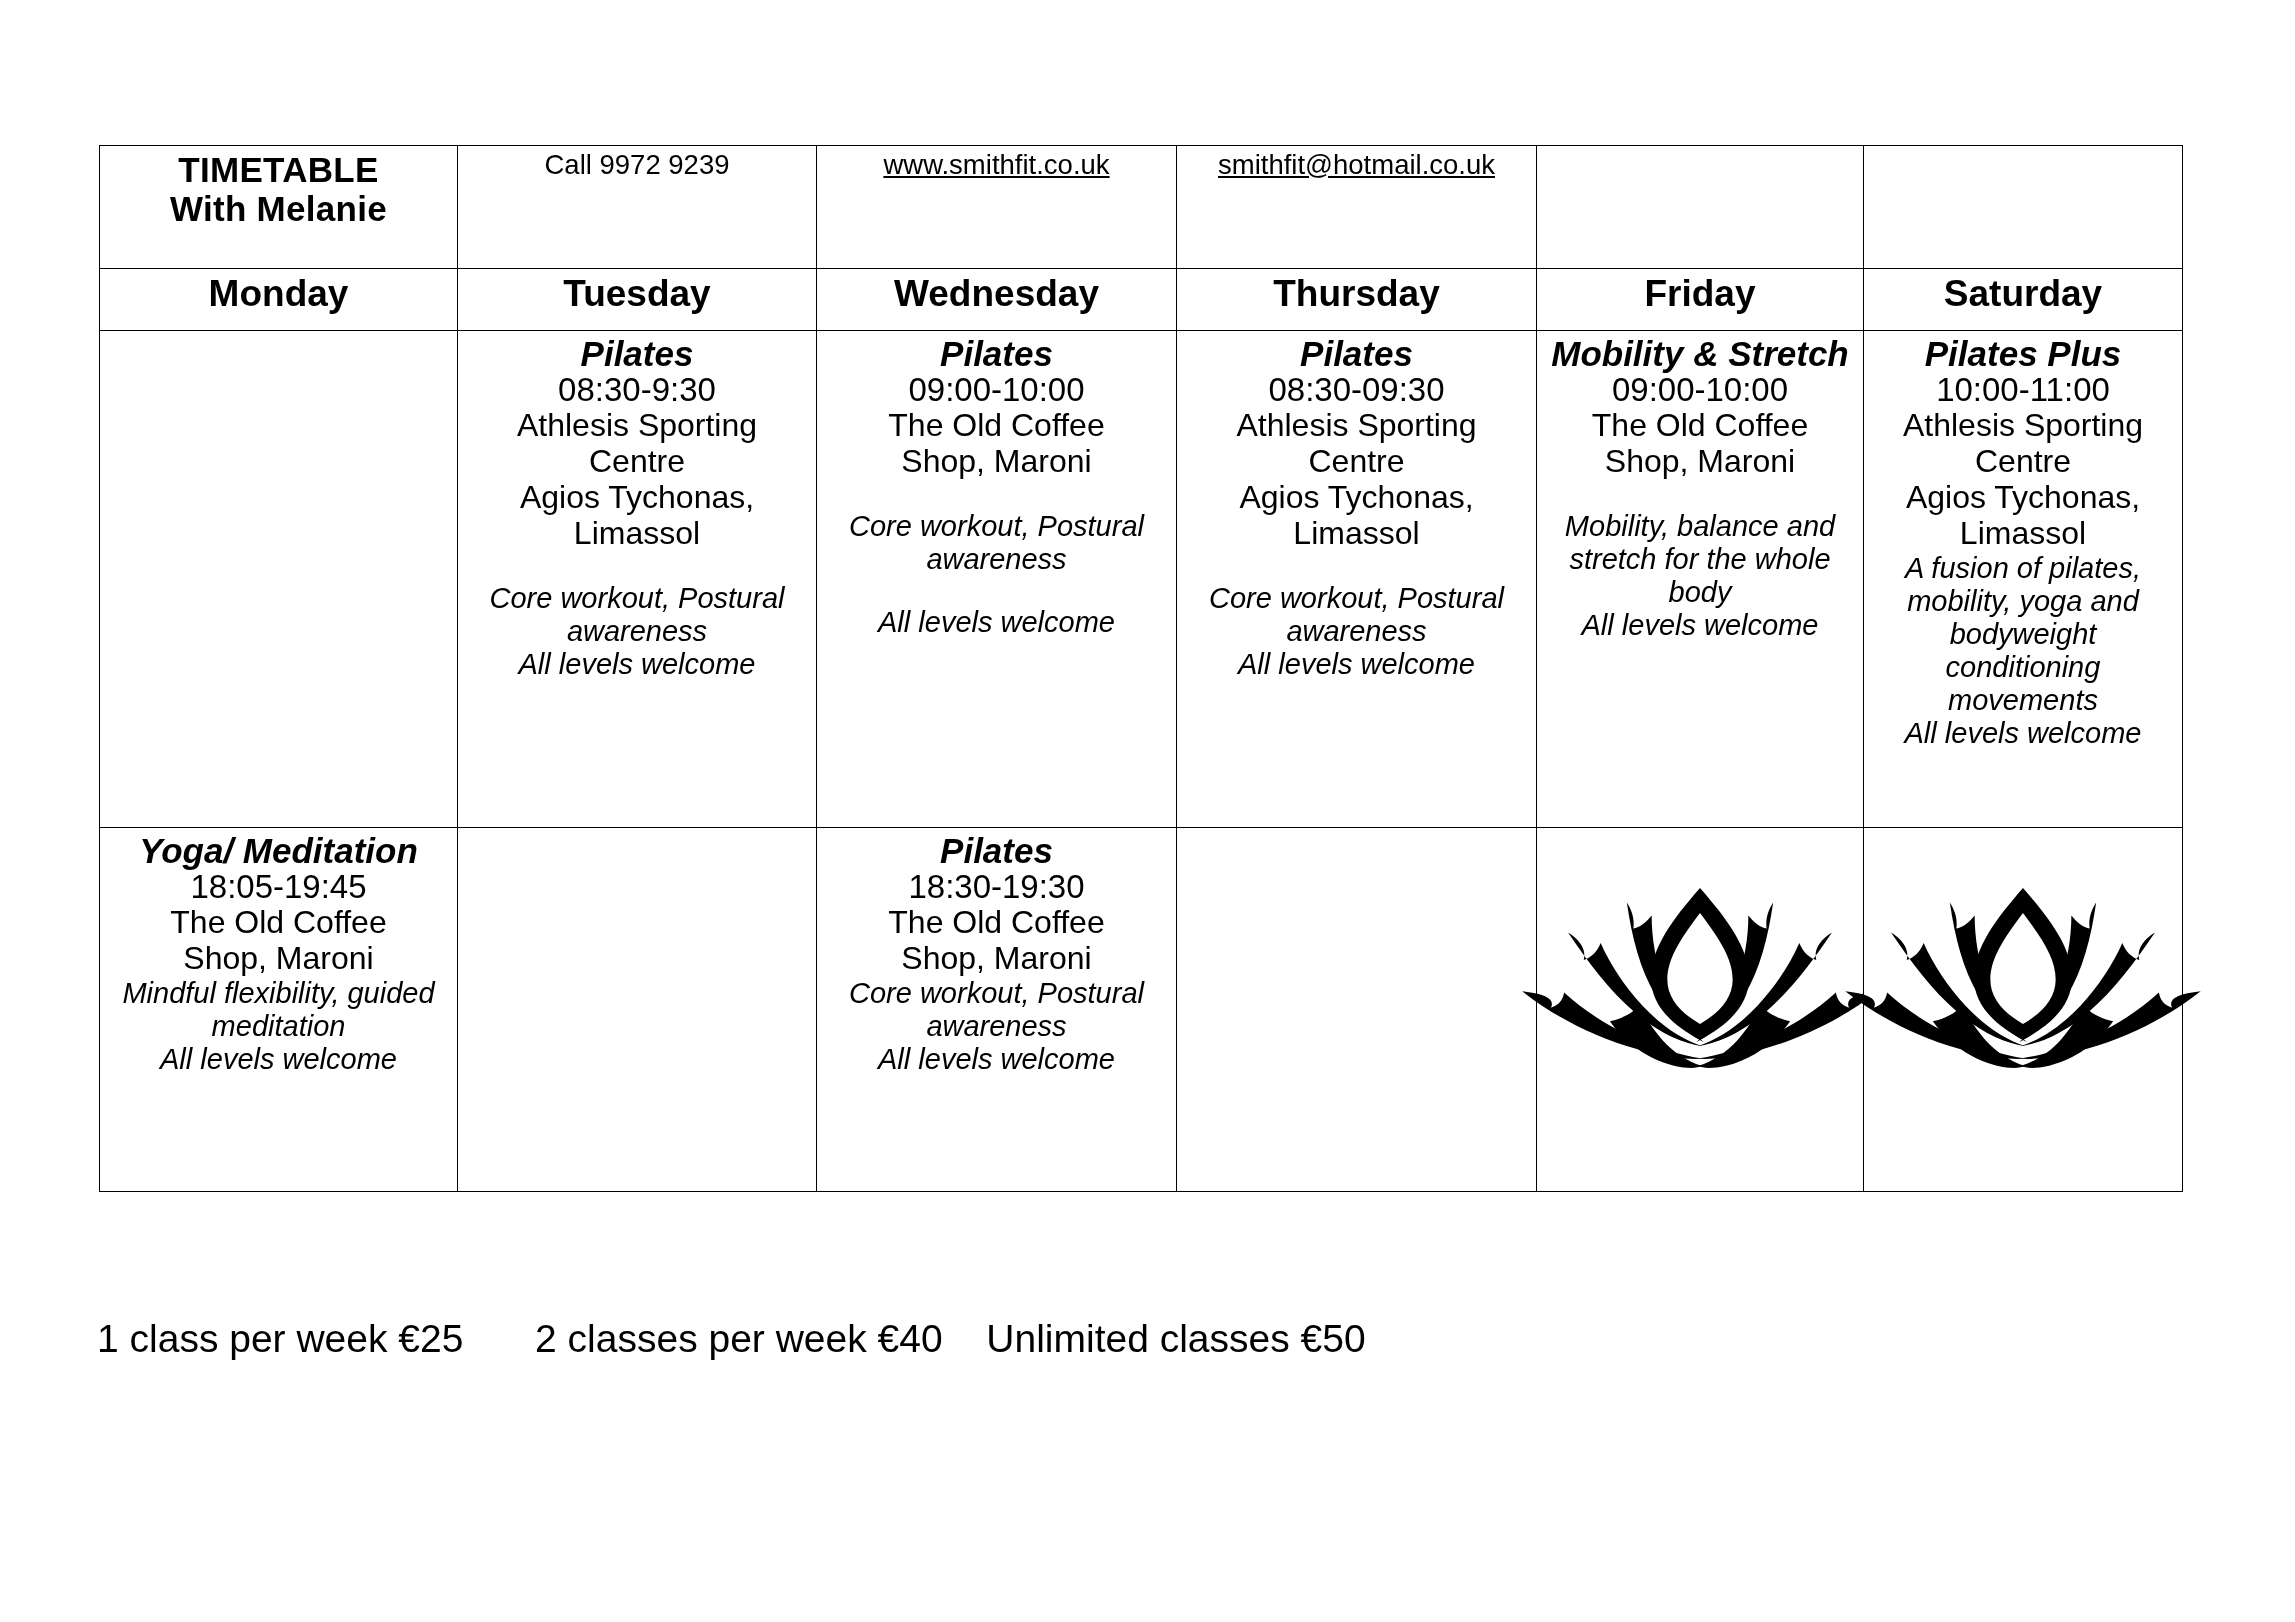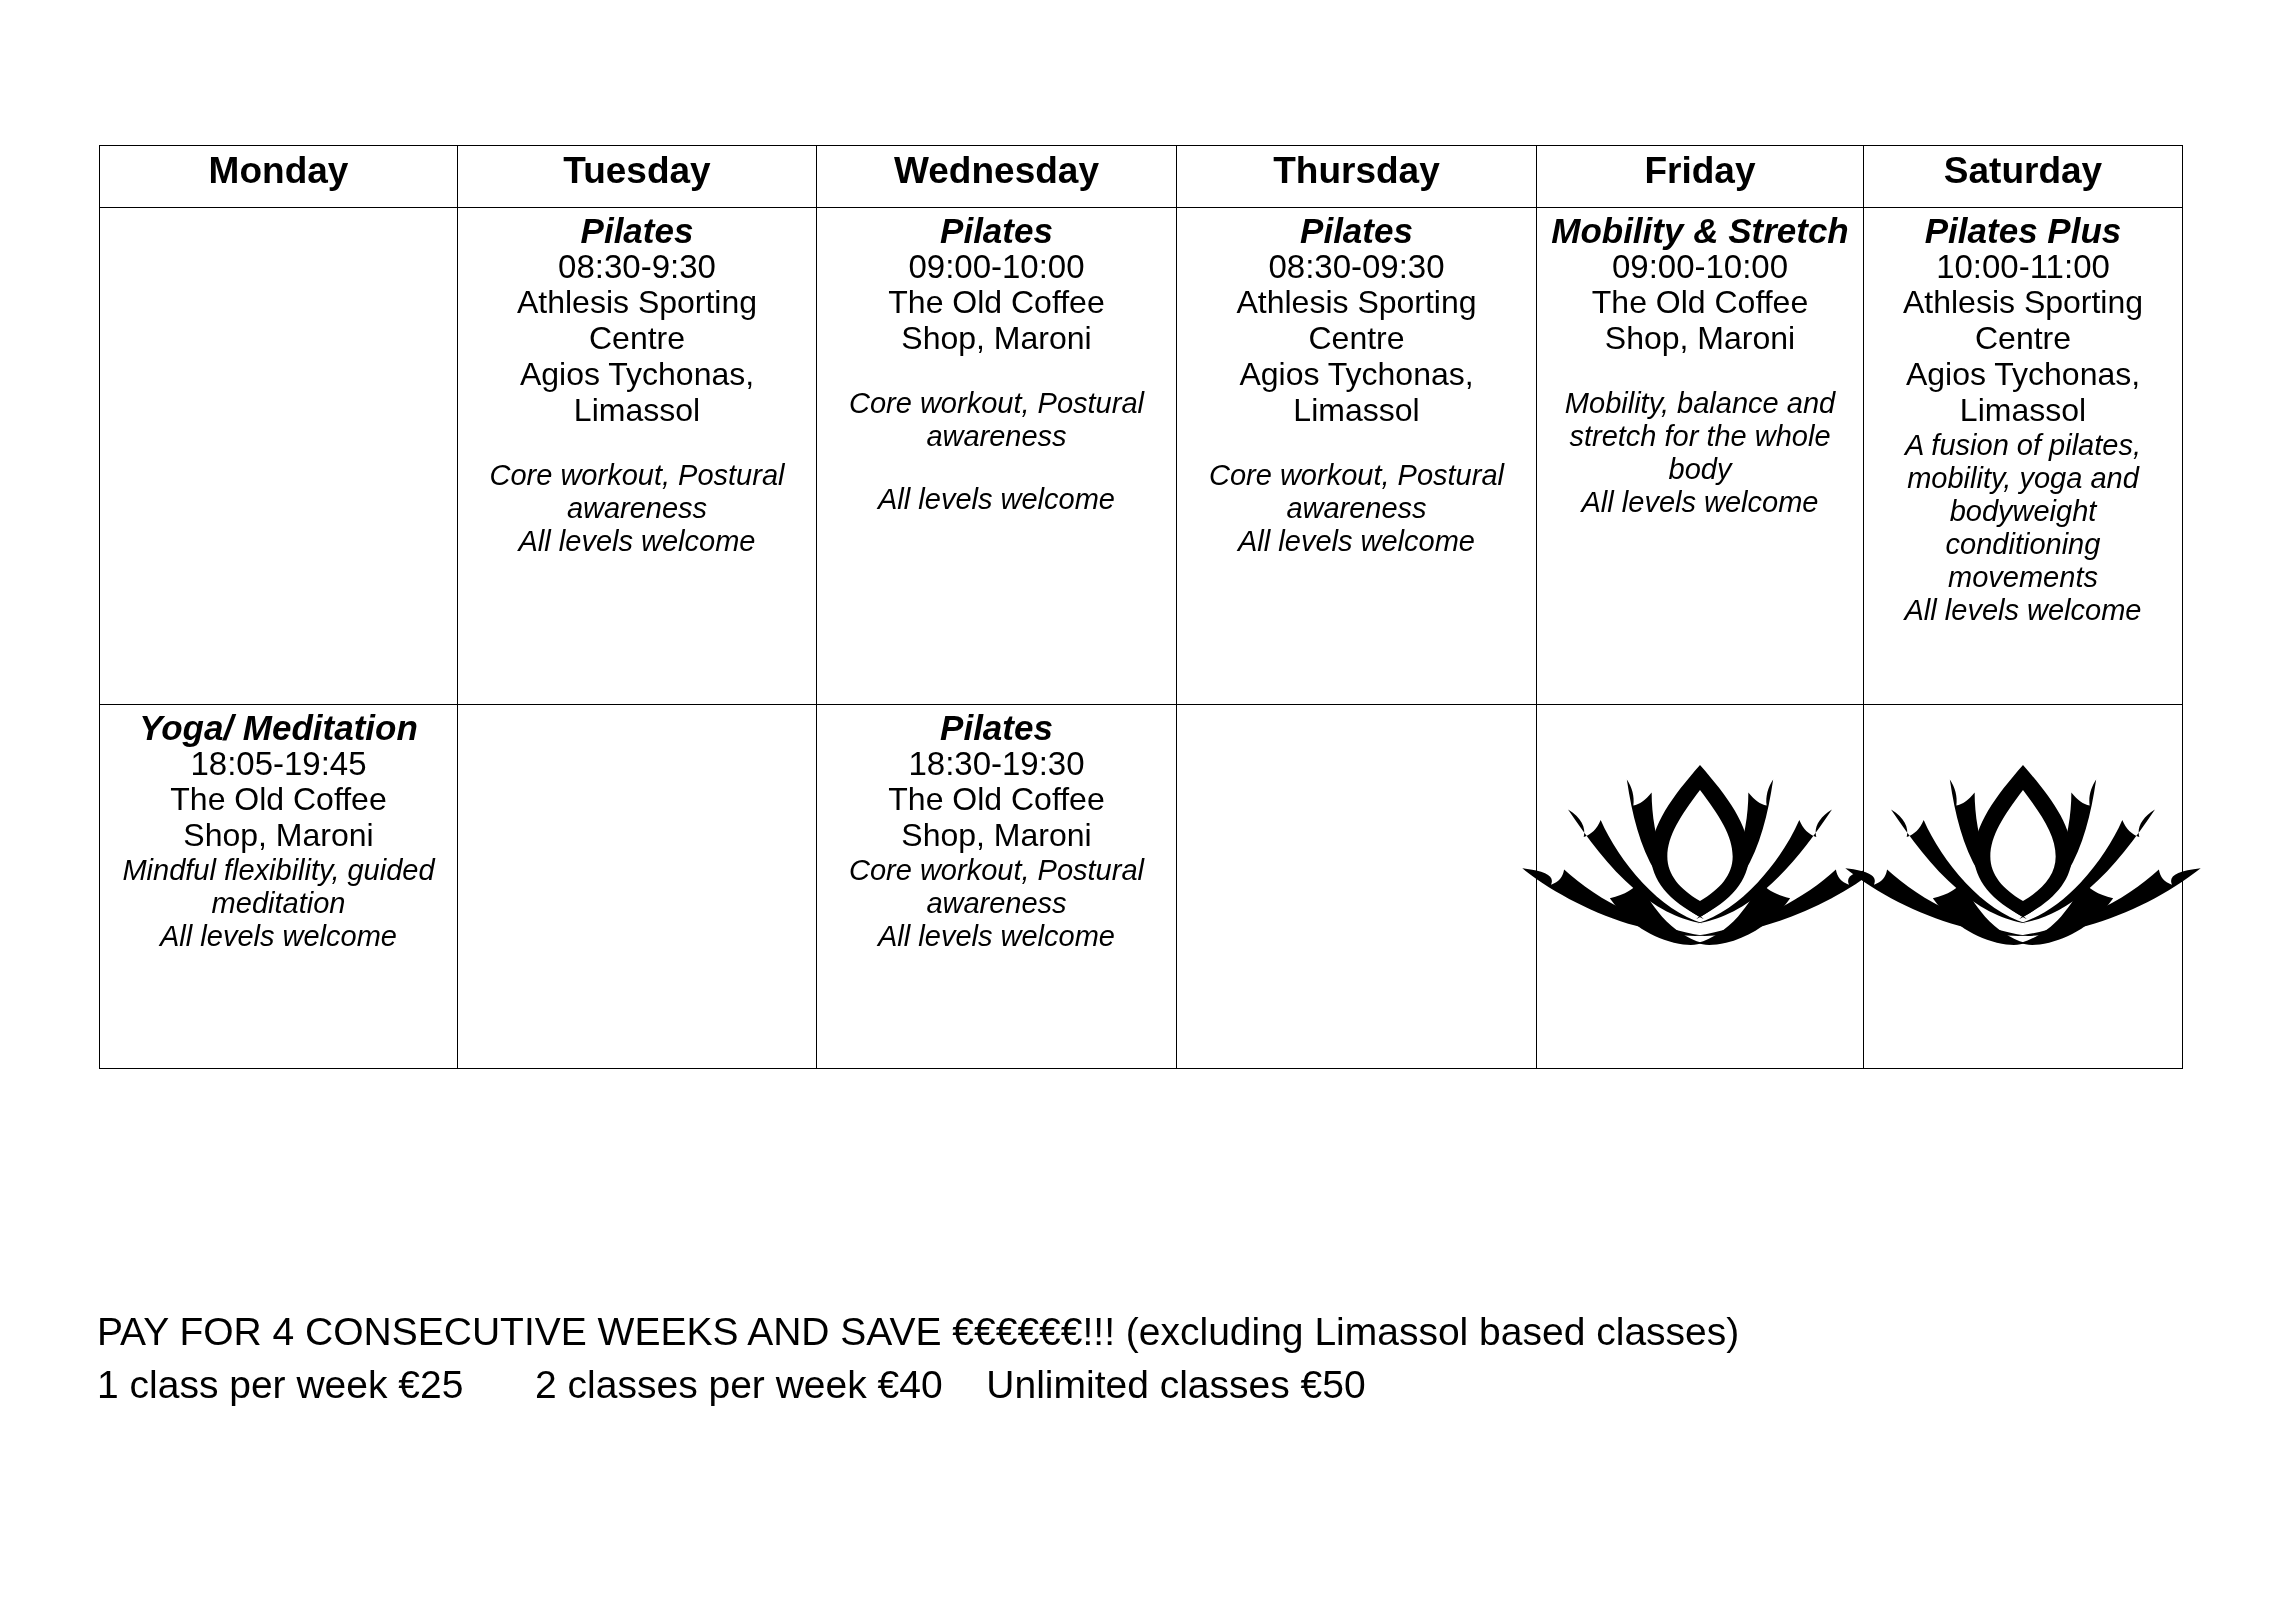--- a/index.html
+++ b/index.html
@@ -164,20 +164,39 @@
     <colgroup>
       <col class="c0">
         <col class="c1">
         <col class="c2">
       <col class="c3">
         <col class="c4">
         <col class="c5">
     </colgroup>
     <tbody>
 
+      <tr class="contact-row">
+        <td>
+          <div class="title-block">
+            <div>TIMETABLE</div>
+            <div>With Melanie</div>
+          </div>
+        </td>
+        <td>
+          <div class="contact-text">Call 9972 9239</div>
+        </td>
+        <td>
+          <div class="contact-link">www.smithfit.co.uk</div>
+        </td>
+        <td>
+          <div class="contact-link">smithfit@hotmail.co.uk</div>
+        </td>
+        <td></td>
+        <td></td>
+      </tr>
 
       <tr class="days-row">
         <td>Monday</td>
         <td>Tuesday</td>
         <td>Wednesday</td>
         <td>Thursday</td>
         <td>Friday</td>
         <td>Saturday</td>
       </tr>
 
@@ -341,21 +360,20 @@
               </g>
             </svg>
           </div>
         </td>
       </tr>
 
     </tbody>
   </table>
 
   <div id="footer">
-    <div class="foot-line-1">PAY FOR 4 CONSECUTIVE WEEKS AND SAVE €€€€€€!!! (excluding Limassol based classes)</div>
     <div class="foot-line-2">
       <span>1 class per week €25</span>
       <span class="foot-gap-a"></span>
       <span>2 classes per week €40</span>
       <span class="foot-gap-b"></span>
       <span>Unlimited classes €50</span>
     </div>
   </div>
 
 </div>

